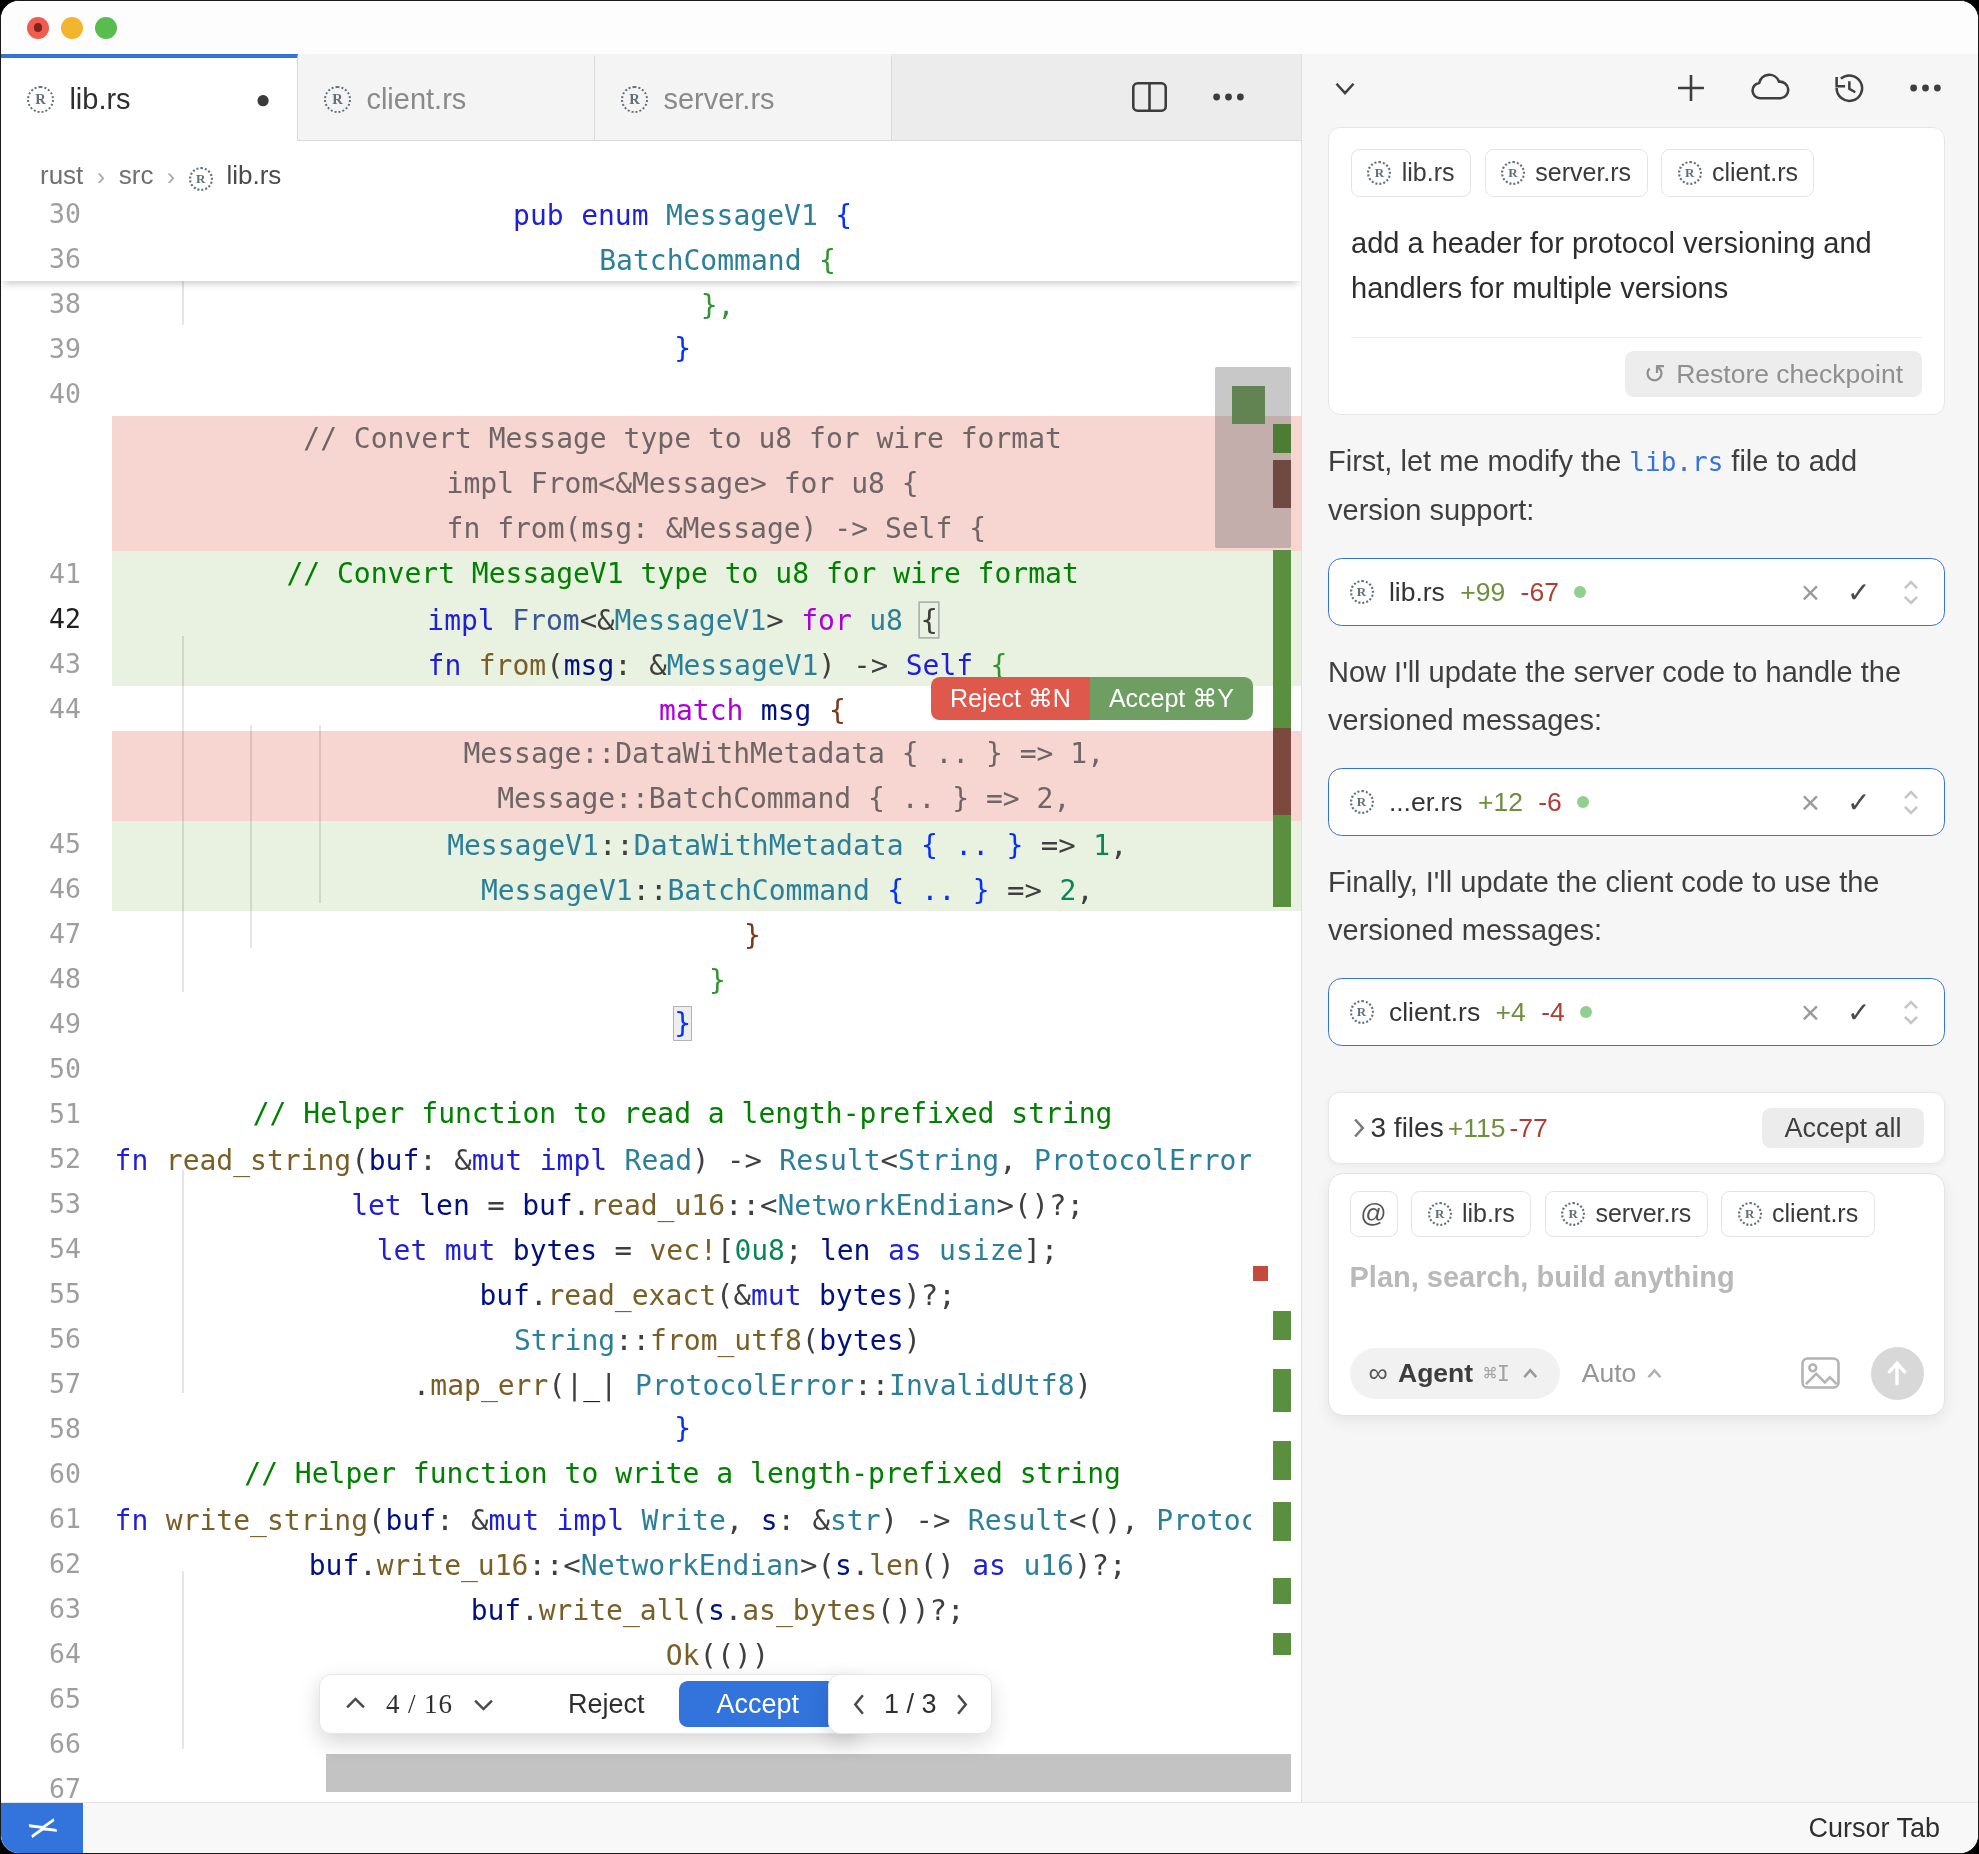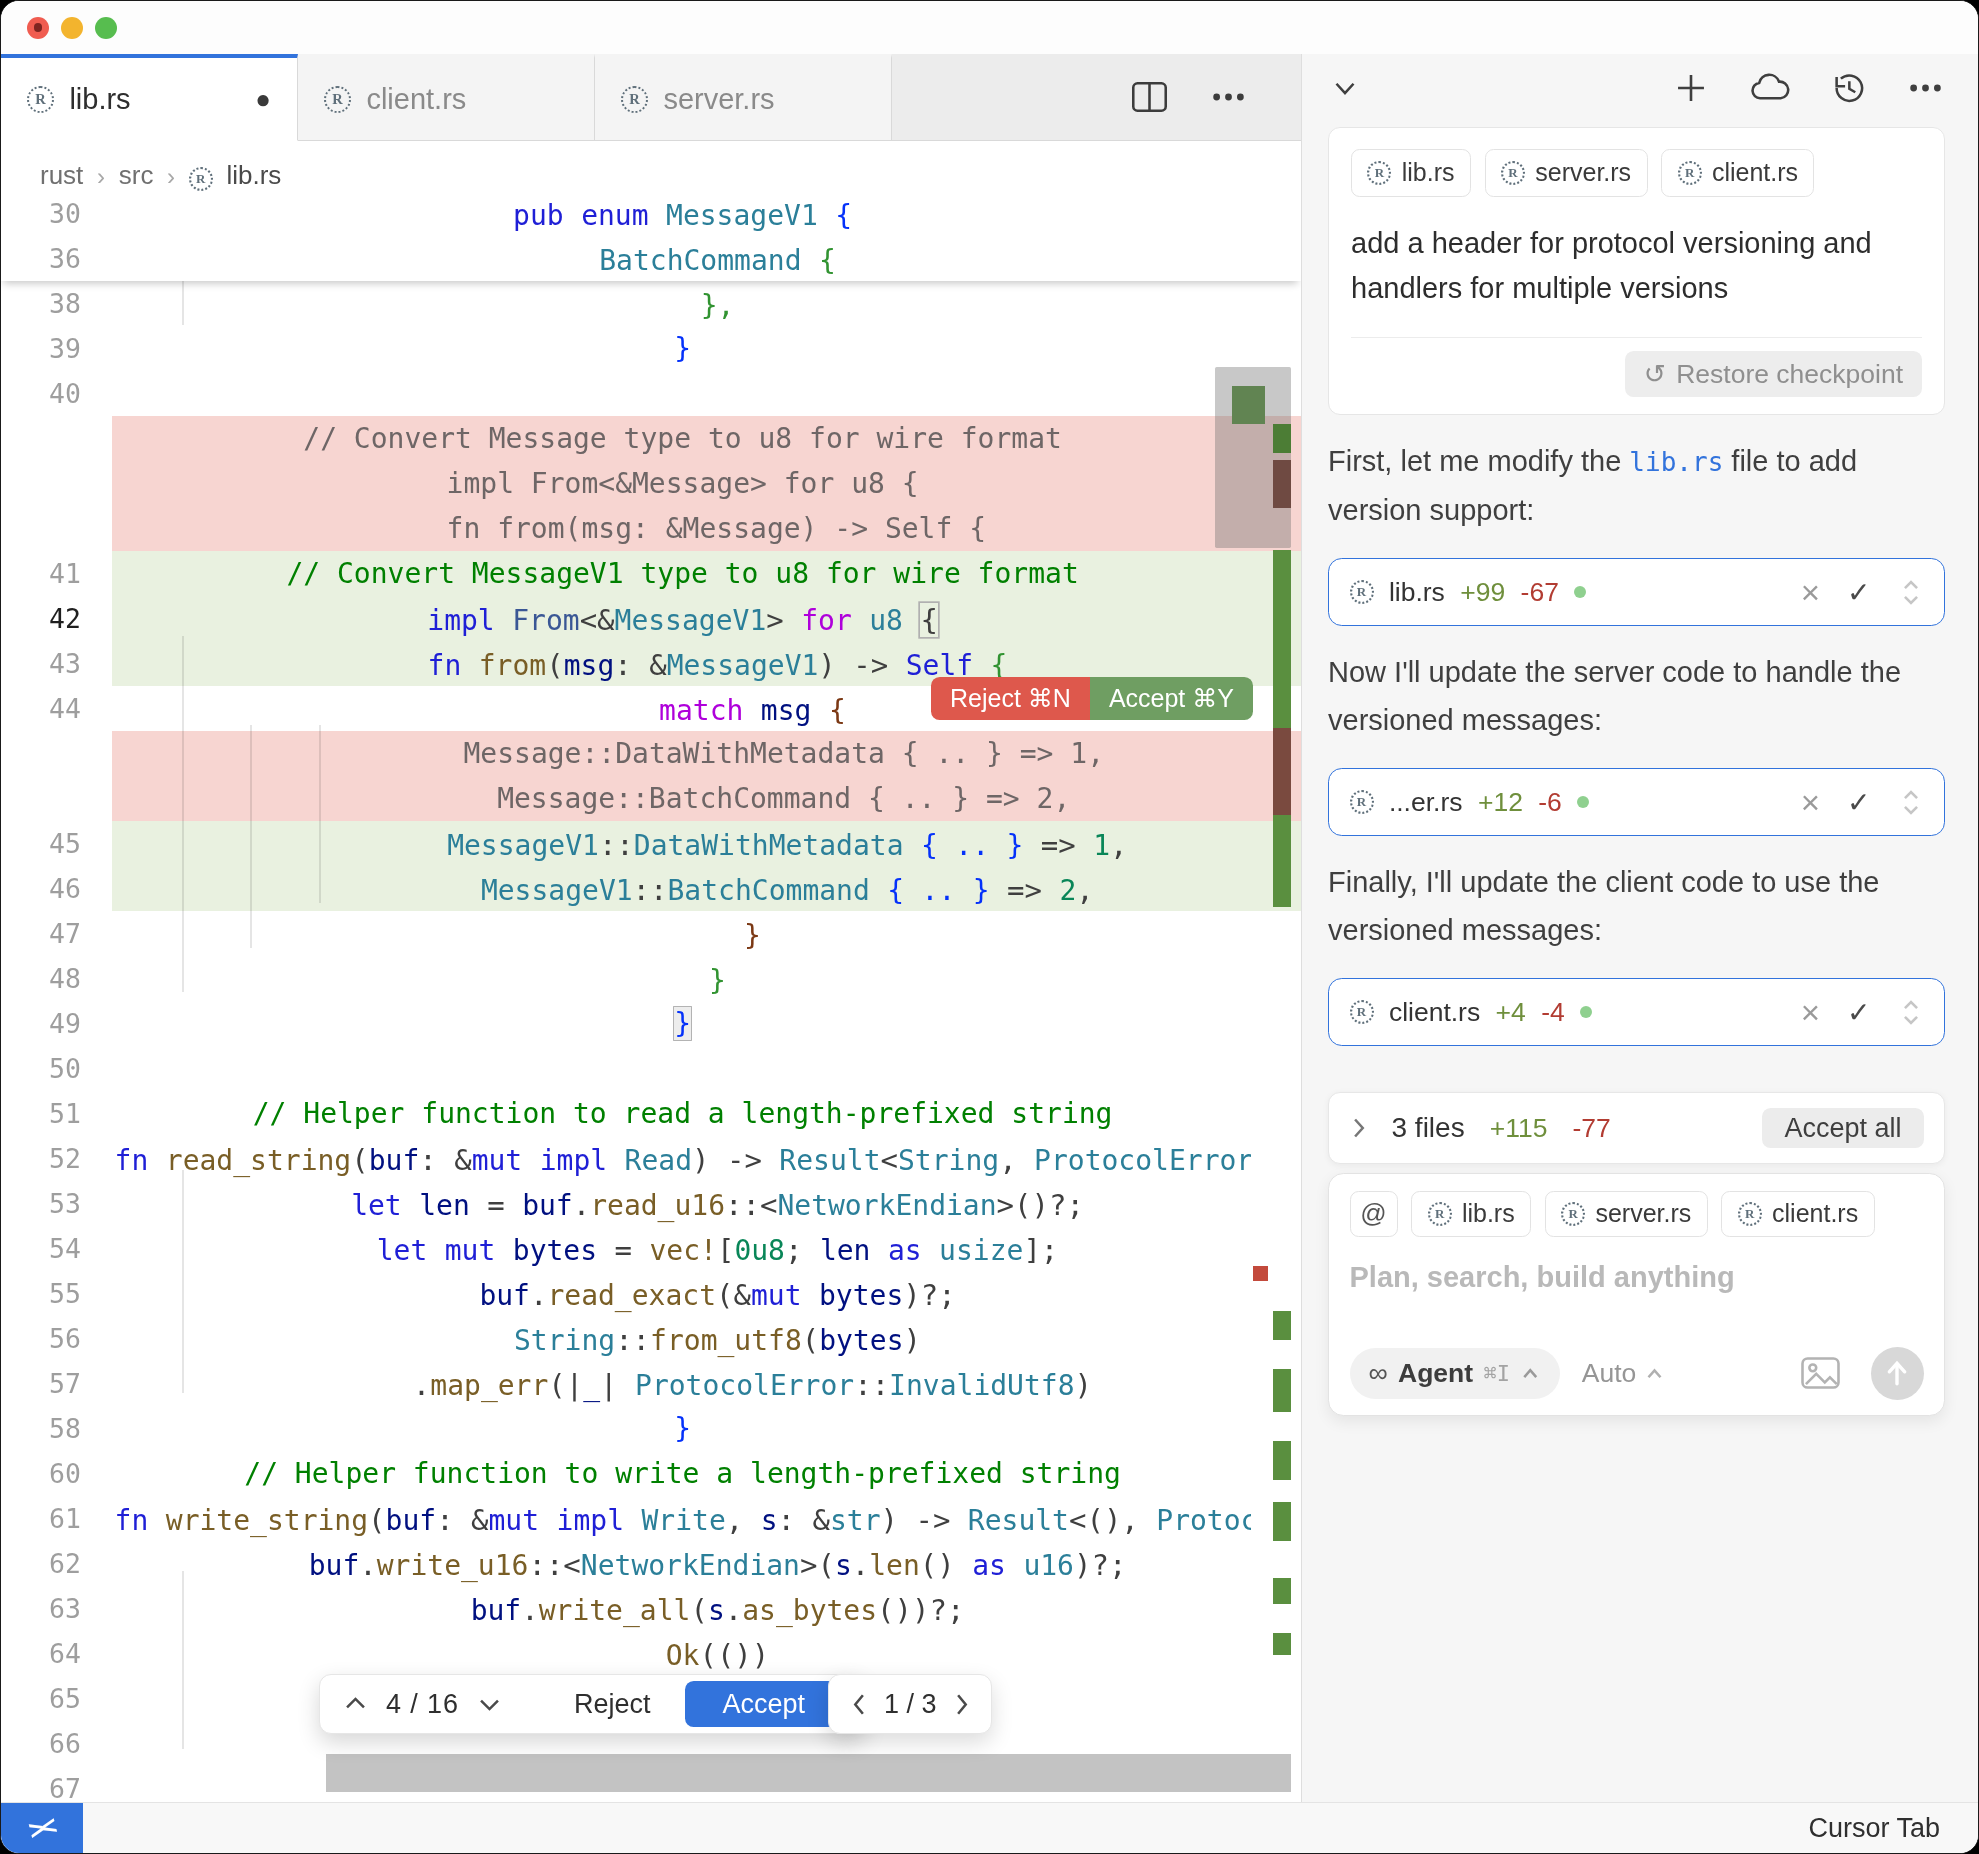--- a/index.html
+++ b/index.html
@@ -49,21 +49,21 @@
   .mk{position:absolute;z-index:2;}
   .thumb{position:absolute;left:1214px;top:313px;width:76px;height:181px;background:rgba(110,110,110,.38);z-index:2;border-radius:1.7px;}
   .graybar{position:absolute;left:325px;top:1700px;width:965px;height:38px;background:#c3c3c3;z-index:2;}
 
   .inline-diff{position:absolute;left:930px;top:623px;display:flex;z-index:5;font-size:25px;color:#fff;}
   .inline-diff button{border:none;color:#fff;font-size:25px;height:43px;padding:0 19px;font-family:"Liberation Sans",sans-serif;cursor:pointer;}
   .inline-diff .rej{background:var(--reject-red);border-radius:8.6px 0 0 8.6px;}
   .inline-diff .acc{background:var(--accept-green);border-radius:0 8.6px 8.6px 0;}
 
   .diffnav{position:absolute;left:318px;top:1620px;height:60px;background:#fff;border:0.9px solid #e6e6e6;border-radius:12px;box-shadow:0 8.6px 22px rgba(0,0,0,.16);display:flex;align-items:center;gap:17px;padding:0 22px;z-index:6;font-size:27px;color:#2f2f2f;}
-  .diffnav .counter{letter-spacing:0.9px;}
+  .diffnav .counter{letter-spacing:0.9px;font-family:Liberation Serif, serif;}
   .diffnav .rejbtn{background:none;border:none;font-size:27px;color:#2f2f2f;margin-left:48px;cursor:pointer;font-family:"Liberation Sans",sans-serif;}
   .diffnav .accbtn{background:var(--accent);border:none;color:#fff;font-size:27px;height:46px;border-radius:8.6px;padding:0 37px;margin-left:12px;cursor:pointer;font-family:"Liberation Sans",sans-serif;}
   .pagenav{position:absolute;left:827px;top:1620px;height:60px;background:#fff;border:0.9px solid #e6e6e6;border-radius:12px;box-shadow:0 8.6px 22px rgba(0,0,0,.14);display:flex;align-items:center;gap:15.4px;padding:0 20.5px;z-index:6;font-size:27px;color:#2f2f2f;}
 
   
   .chat{position:absolute;left:1300px;top:53px;right:0;bottom:51px;background:#f6f6f6;border-left:0.9px solid #dedede;padding:0 33px 0 26px;overflow:hidden;}
   .chat-header{height:68px;display:flex;align-items:center;}
   .chat-header .right{margin-left:auto;display:flex;align-items:center;gap:38px;}
   .icbtn{background:none;border:none;padding:0;cursor:pointer;display:flex;align-items:center;}
 
@@ -83,21 +83,21 @@
 
   .filecard{margin-top:24px;height:68px;background:#fff;border:1.7px solid var(--accent);border-radius:13.7px;display:flex;align-items:center;gap:15.4px;padding:0 20.5px;cursor:pointer;}
   .filecard .fname{font-size:26.5px;color:#333;}
   .plus{font-size:26.5px;color:var(--add-green);}
   .minus{font-size:26.5px;color:var(--del-red);}
   .gdot{width:12px;height:12px;border-radius:50%;background:#8fd08f;}
   .filecard .acts{margin-left:auto;display:flex;align-items:center;gap:27px;}
   .x-ic{font-size:33px;color:#9a9a9a;line-height:1;}
   .chk-ic{font-size:28px;color:#4a4a4a;}
 
-  .summary{margin-top:46px;height:72px;background:#fff;border:0.9px solid #e7e7e7;border-radius:12px;box-shadow:0 1.7px 6.8px rgba(0,0,0,.05);display:flex;align-items:center;gap:25px;padding:0 20.5px;font-size:28px;color:#333;}
+  .summary{margin-top:46px;height:72px;background:#fff;border:0.9px solid #e7e7e7;border-radius:12px;box-shadow:0 1.7px 6.8px rgba(0,0,0,.05);display:flex;align-items:center;gap:4px;padding:0 20.5px;font-size:28px;color:#333;}
   .acceptall{margin-left:auto;background:#ececec;border:none;border-radius:8.6px;height:40px;padding:0 22px;font-size:27px;color:#3f3f3f;cursor:pointer;font-family:"Liberation Sans",sans-serif;}
 
   .composer{margin-top:8.6px;background:#fff;border:0.9px solid #e3e3e3;border-radius:15.4px;box-shadow:0 5.1px 15.4px rgba(0,0,0,.07);padding:17px 20.5px 15.4px 20.5px;}
   .composer .chips .chip{height:46px;}
   .placeholder{margin-top:24px;font-size:29px;color:#b9b9b9;font-weight:bold;}
   .comp-bottom{margin-top:53px;display:flex;align-items:center;gap:22px;}
   .agentpill{background:#f1f1f1;border:none;border-radius:855px;height:51px;display:flex;align-items:center;gap:10.3px;padding:0 19px;cursor:pointer;font-family:"Liberation Sans",sans-serif;}
   .agentpill .inf{font-size:27px;color:#555;}
   .agentpill .aname{font-size:26.5px;font-weight:bold;color:#3d3d3d;}
   .agentpill .kbd{font-size:22px;color:#a3a3a3;font-family:"DejaVu Sans Mono",monospace;}

